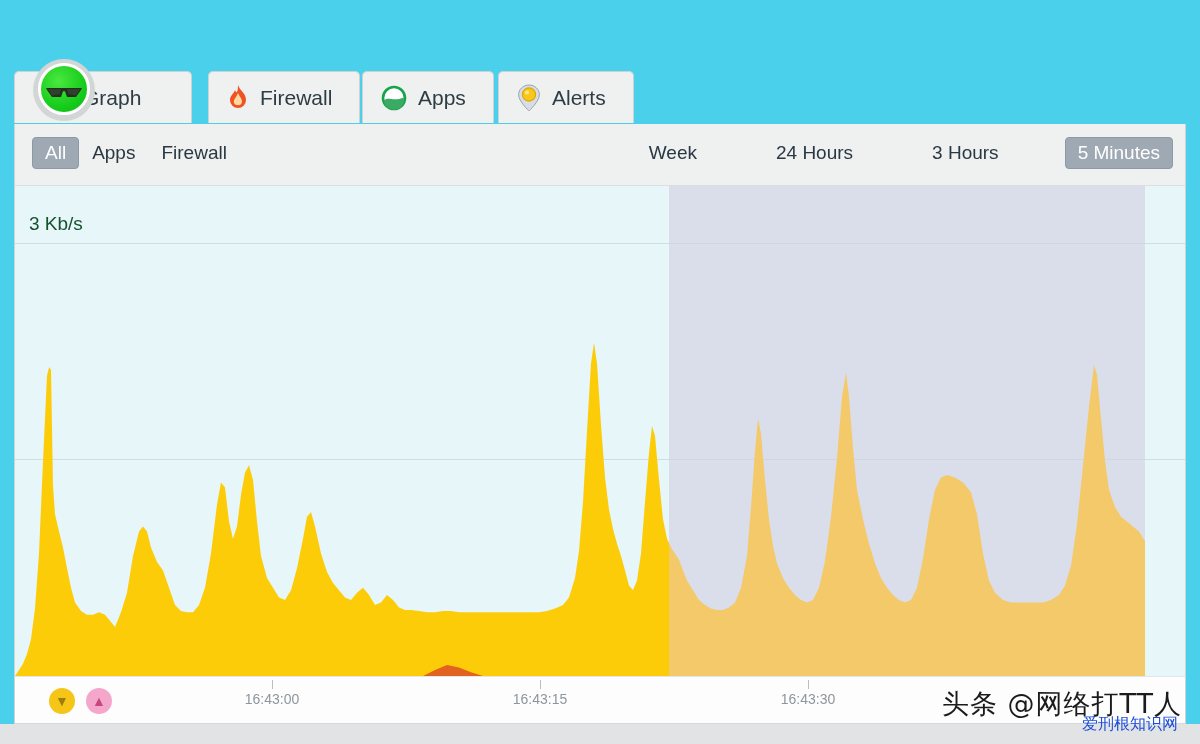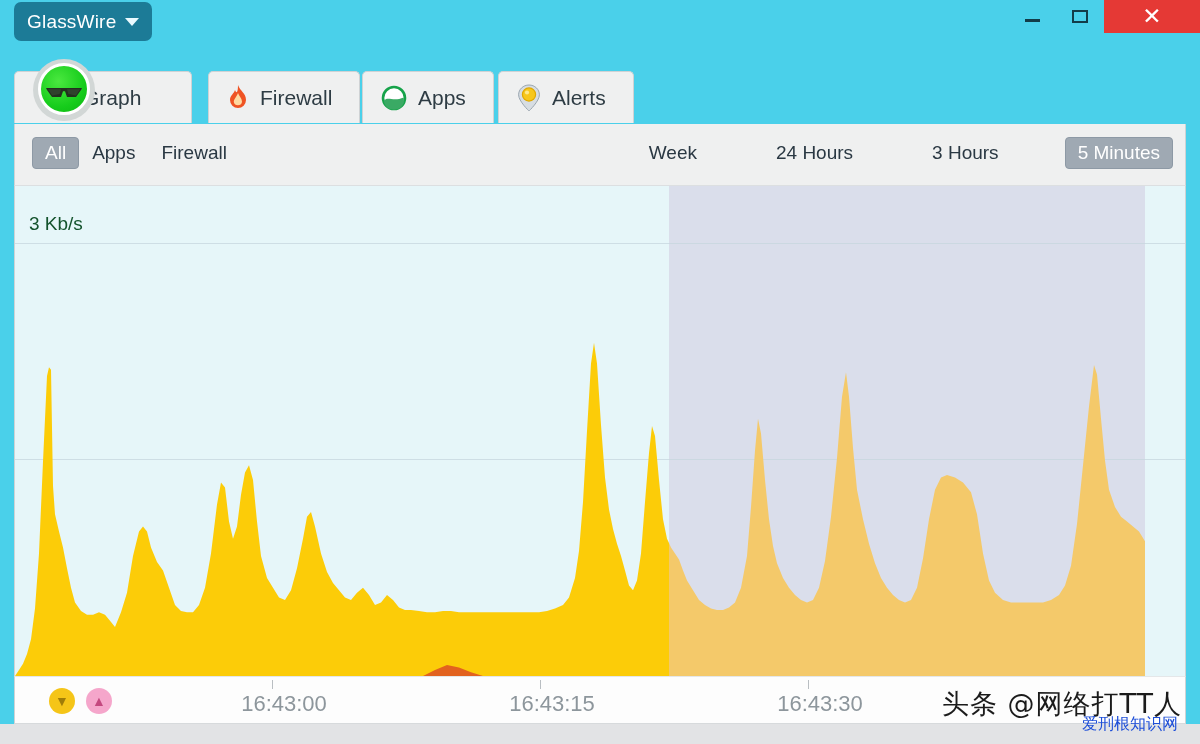--- a/index.html
+++ b/index.html
@@ -170,24 +170,23 @@
     display: flex; align-items: center; justify-content: center;
     font-size: 14px; margin-right: 11px;
   }
   .dir-down { background: #f5c518; color: #a07d08; }
   .dir-up { background: #f5a6cb; color: #c4487f; }
   .tick {
     position: absolute; top: 3px; width: 1px; height: 9px; background: #b9bec2;
   }
   .tlabel {
     position: absolute; top: 14px;
-    font-size: 22px; color: #8d969c;
+    font-size: 14px; color: #8d969c;
     transform: translateX(-50%);
     white-space: nowrap;
-    margin-left: 12px;
   }
 
   
   .bottomstrip {
     position: absolute; left: 0; top: 724px; width: 1200px; height: 20px;
     background: #e2e3e5;
   }
   .frame-left { position: absolute; left: 0; top: 44px; width: 14px; height: 700px; background: #4ad0ea; }
   .frame-right { position: absolute; right: 0; top: 44px; width: 14px; height: 700px; background: #4ad0ea; }
 
@@ -204,37 +203,20 @@
     font-size: 16px; color: #1d4ed8;
     font-family: "DejaVu Sans", sans-serif;
     white-space: nowrap;
   }
 </style>
 </head>
 <body>
 
 <div id="app">
 
-  <div class="titlebar">
-    <div class="gw-menu-btn">
-      <span>GlassWire</span>
-      <span class="caret"></span>
-    </div>
-    <div class="win-btns">
-      <div class="win-btn win-min">
-        <span class="bar"></span>
-      </div>
-      <div class="win-btn win-max">
-        <span class="box"></span>
-      </div>
-      <div class="win-btn win-close">
-        <span>✕</span>
-      </div>
-    </div>
-  </div>
 
   <div class="frame-left"></div>
   <div class="frame-right"></div>
 
   <div class="tabstrip">
 
     <div class="tab active" id="tab-graph">
       <span>Graph</span>
     </div>
 

